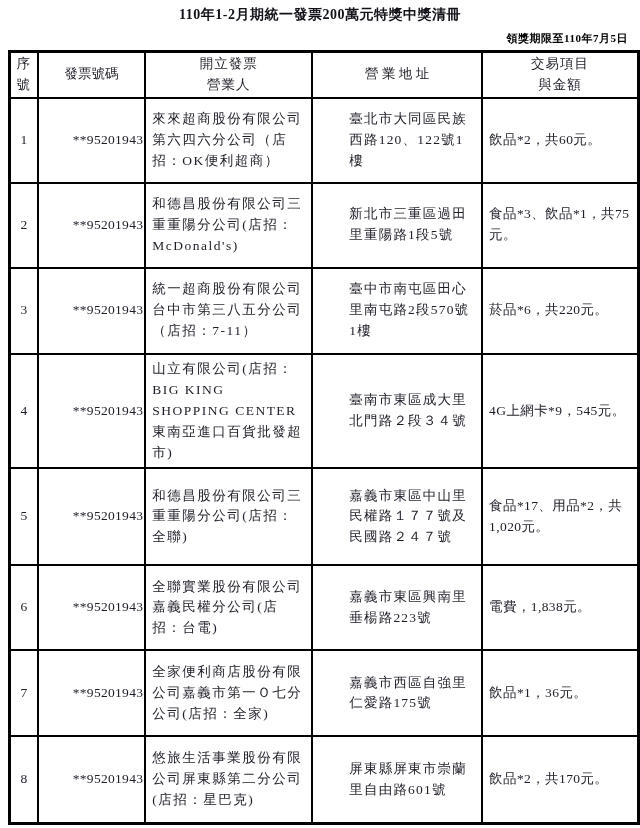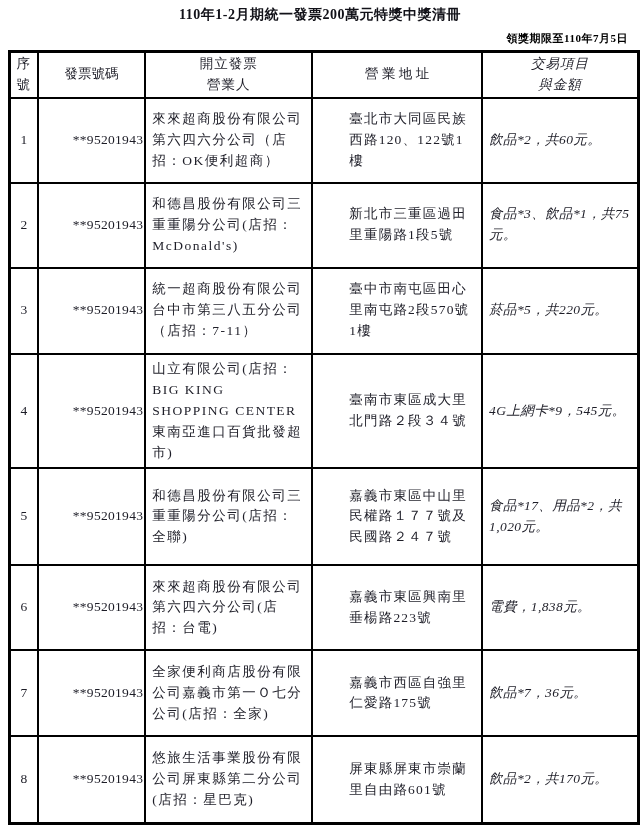--- a/index.html
+++ b/index.html
@@ -42,21 +42,21 @@
     font-weight: normal;
     font-size: 13.5px;
     line-height: 1.55;
     vertical-align: middle;
     overflow: hidden;
   }
   th.col-seq, td.cell-seq       { width: 26px;  text-align: center; }
   th.col-inv, td.cell-inv       { width: 112px; text-align: center; }
   th.col-seller, td.cell-seller { width: 170px; }
   th.col-addr, td.cell-addr     { width: 148px; }
-  th.col-item, td.cell-item     { width: 169px; font-style: italic; }
+  th.col-item, td.cell-item     { width: 169px; }
 
   td.cell-seller, td.cell-addr, td.cell-item {
     text-align: left;
     padding: 4px 6px;
   }
   td.cell-seller { letter-spacing: 1.5px; margin-left: 22px; }
   td.cell-addr   { letter-spacing: 1.2px; padding-left: 36px; }
   td.cell-item   { letter-spacing: 0.4px; }
   td.cell-inv    { font-size: 14px; letter-spacing: 0.3px; text-align: right; }
 
@@ -100,49 +100,49 @@
       <td class="cell-inv">**95201943</td>
       <td class="cell-seller">和德昌股份有限公司三重重陽分公司(店招：McDonald's)</td>
       <td class="cell-addr">新北市三重區過田里重陽路1段5號</td>
       <td class="cell-item">食品*3、飲品*1，共75元。</td>
     </tr>
     <tr style="height:86px;">
       <td class="cell-seq">3</td>
       <td class="cell-inv">**95201943</td>
       <td class="cell-seller">統一超商股份有限公司台中市第三八五分公司（店招：7-11）</td>
       <td class="cell-addr">臺中市南屯區田心里南屯路2段570號1樓</td>
-      <td class="cell-item">菸品*5，共220元。</td>
+      <td class="cell-item">菸品*6，共220元。</td>
     </tr>
     <tr style="height:110px;">
       <td class="cell-seq">4</td>
       <td class="cell-inv">**95201943</td>
       <td class="cell-seller">山立有限公司(店招：BIG KING SHOPPING CENTER　東南亞進口百貨批發超市)</td>
       <td class="cell-addr">臺南市東區成大里北門路２段３４號</td>
       <td class="cell-item">4G上網卡*9，545元。</td>
     </tr>
     <tr style="height:97px;">
       <td class="cell-seq">5</td>
       <td class="cell-inv">**95201943</td>
       <td class="cell-seller">和德昌股份有限公司三重重陽分公司(店招：全聯)</td>
       <td class="cell-addr">嘉義市東區中山里民權路１７７號及民國路２４７號</td>
       <td class="cell-item">食品*17、用品*2，共1,020元。</td>
     </tr>
     <tr style="height:85px;">
       <td class="cell-seq">6</td>
       <td class="cell-inv">**95201943</td>
-      <td class="cell-seller">來來超商股份有限公司第六四六分公司(店招：台電)</td>
+      <td class="cell-seller">全聯實業股份有限公司嘉義民權分公司(店招：台電)</td>
       <td class="cell-addr">嘉義市東區興南里垂楊路223號</td>
       <td class="cell-item">電費，1,838元。</td>
     </tr>
     <tr style="height:86px;">
       <td class="cell-seq">7</td>
       <td class="cell-inv">**95201943</td>
       <td class="cell-seller">全家便利商店股份有限公司嘉義市第一Ｏ七分公司(店招：全家)</td>
       <td class="cell-addr">嘉義市西區自強里仁愛路175號</td>
-      <td class="cell-item">飲品*7，36元。</td>
+      <td class="cell-item">飲品*1，36元。</td>
     </tr>
     <tr style="height:87px;">
       <td class="cell-seq">8</td>
       <td class="cell-inv">**95201943</td>
       <td class="cell-seller">悠旅生活事業股份有限公司屏東縣第二分公司(店招：星巴克)</td>
       <td class="cell-addr">屏東縣屏東市崇蘭里自由路601號</td>
       <td class="cell-item">飲品*2，共170元。</td>
     </tr>
   </tbody>
 </table>

